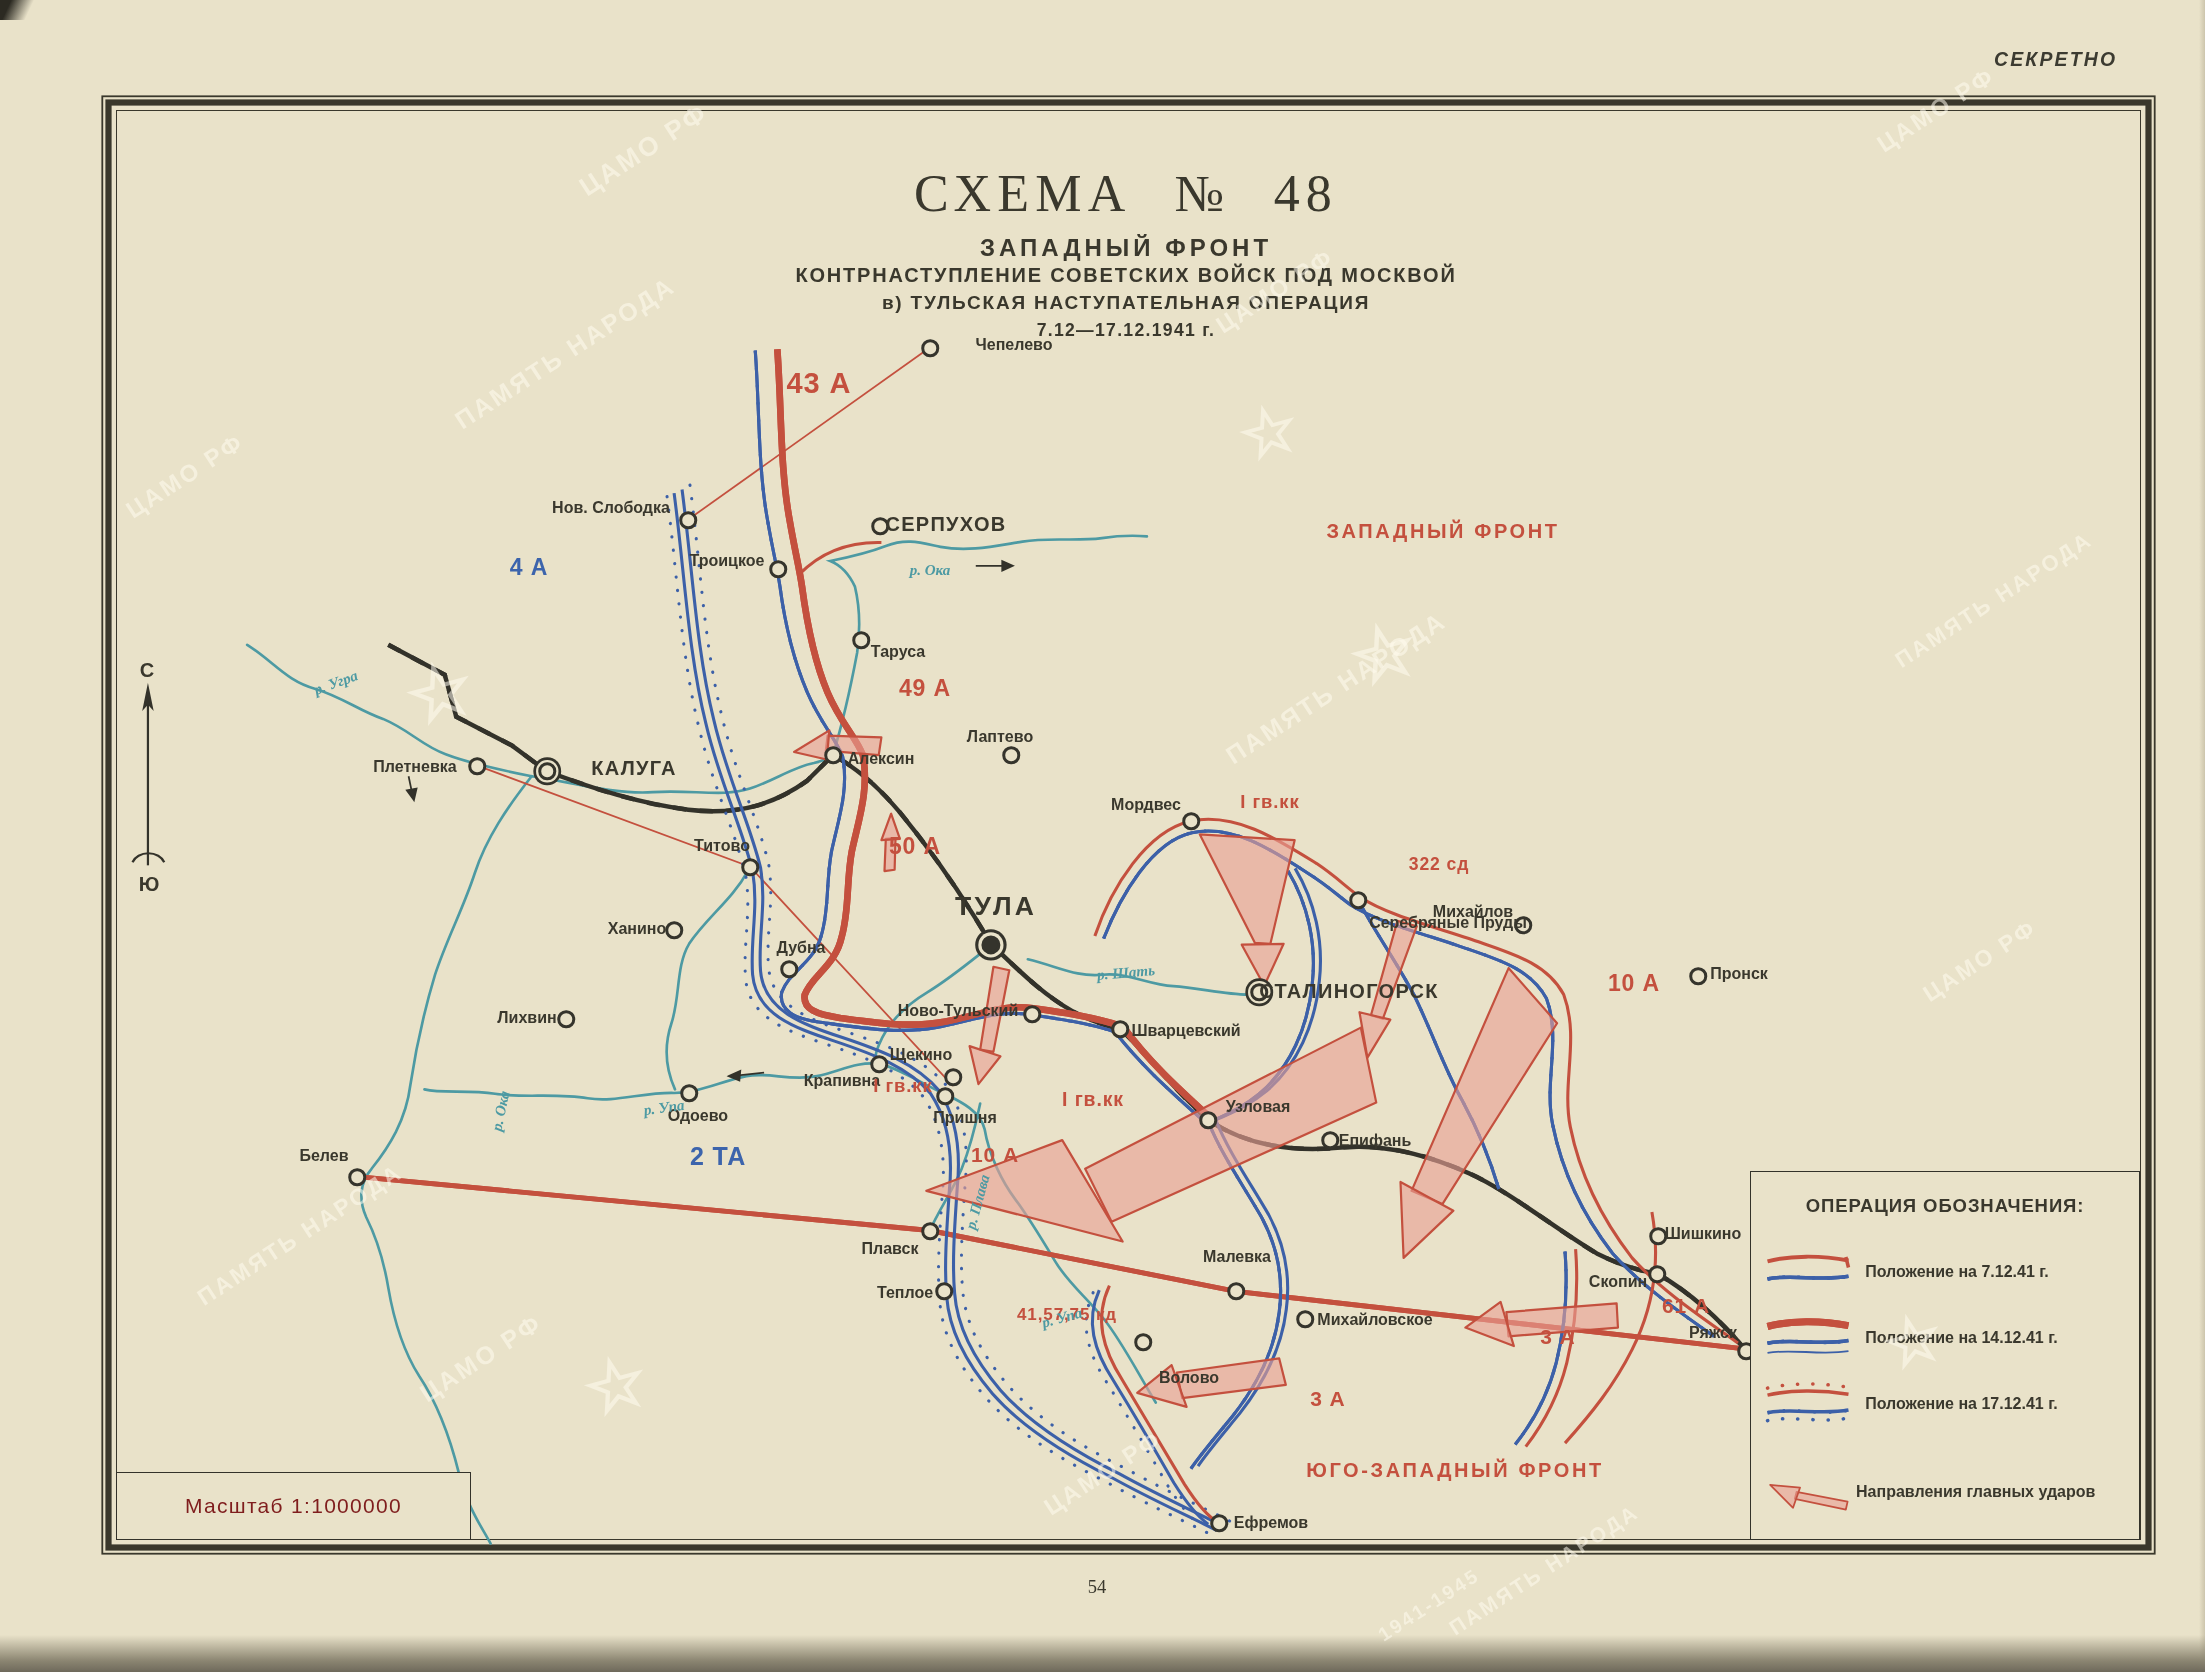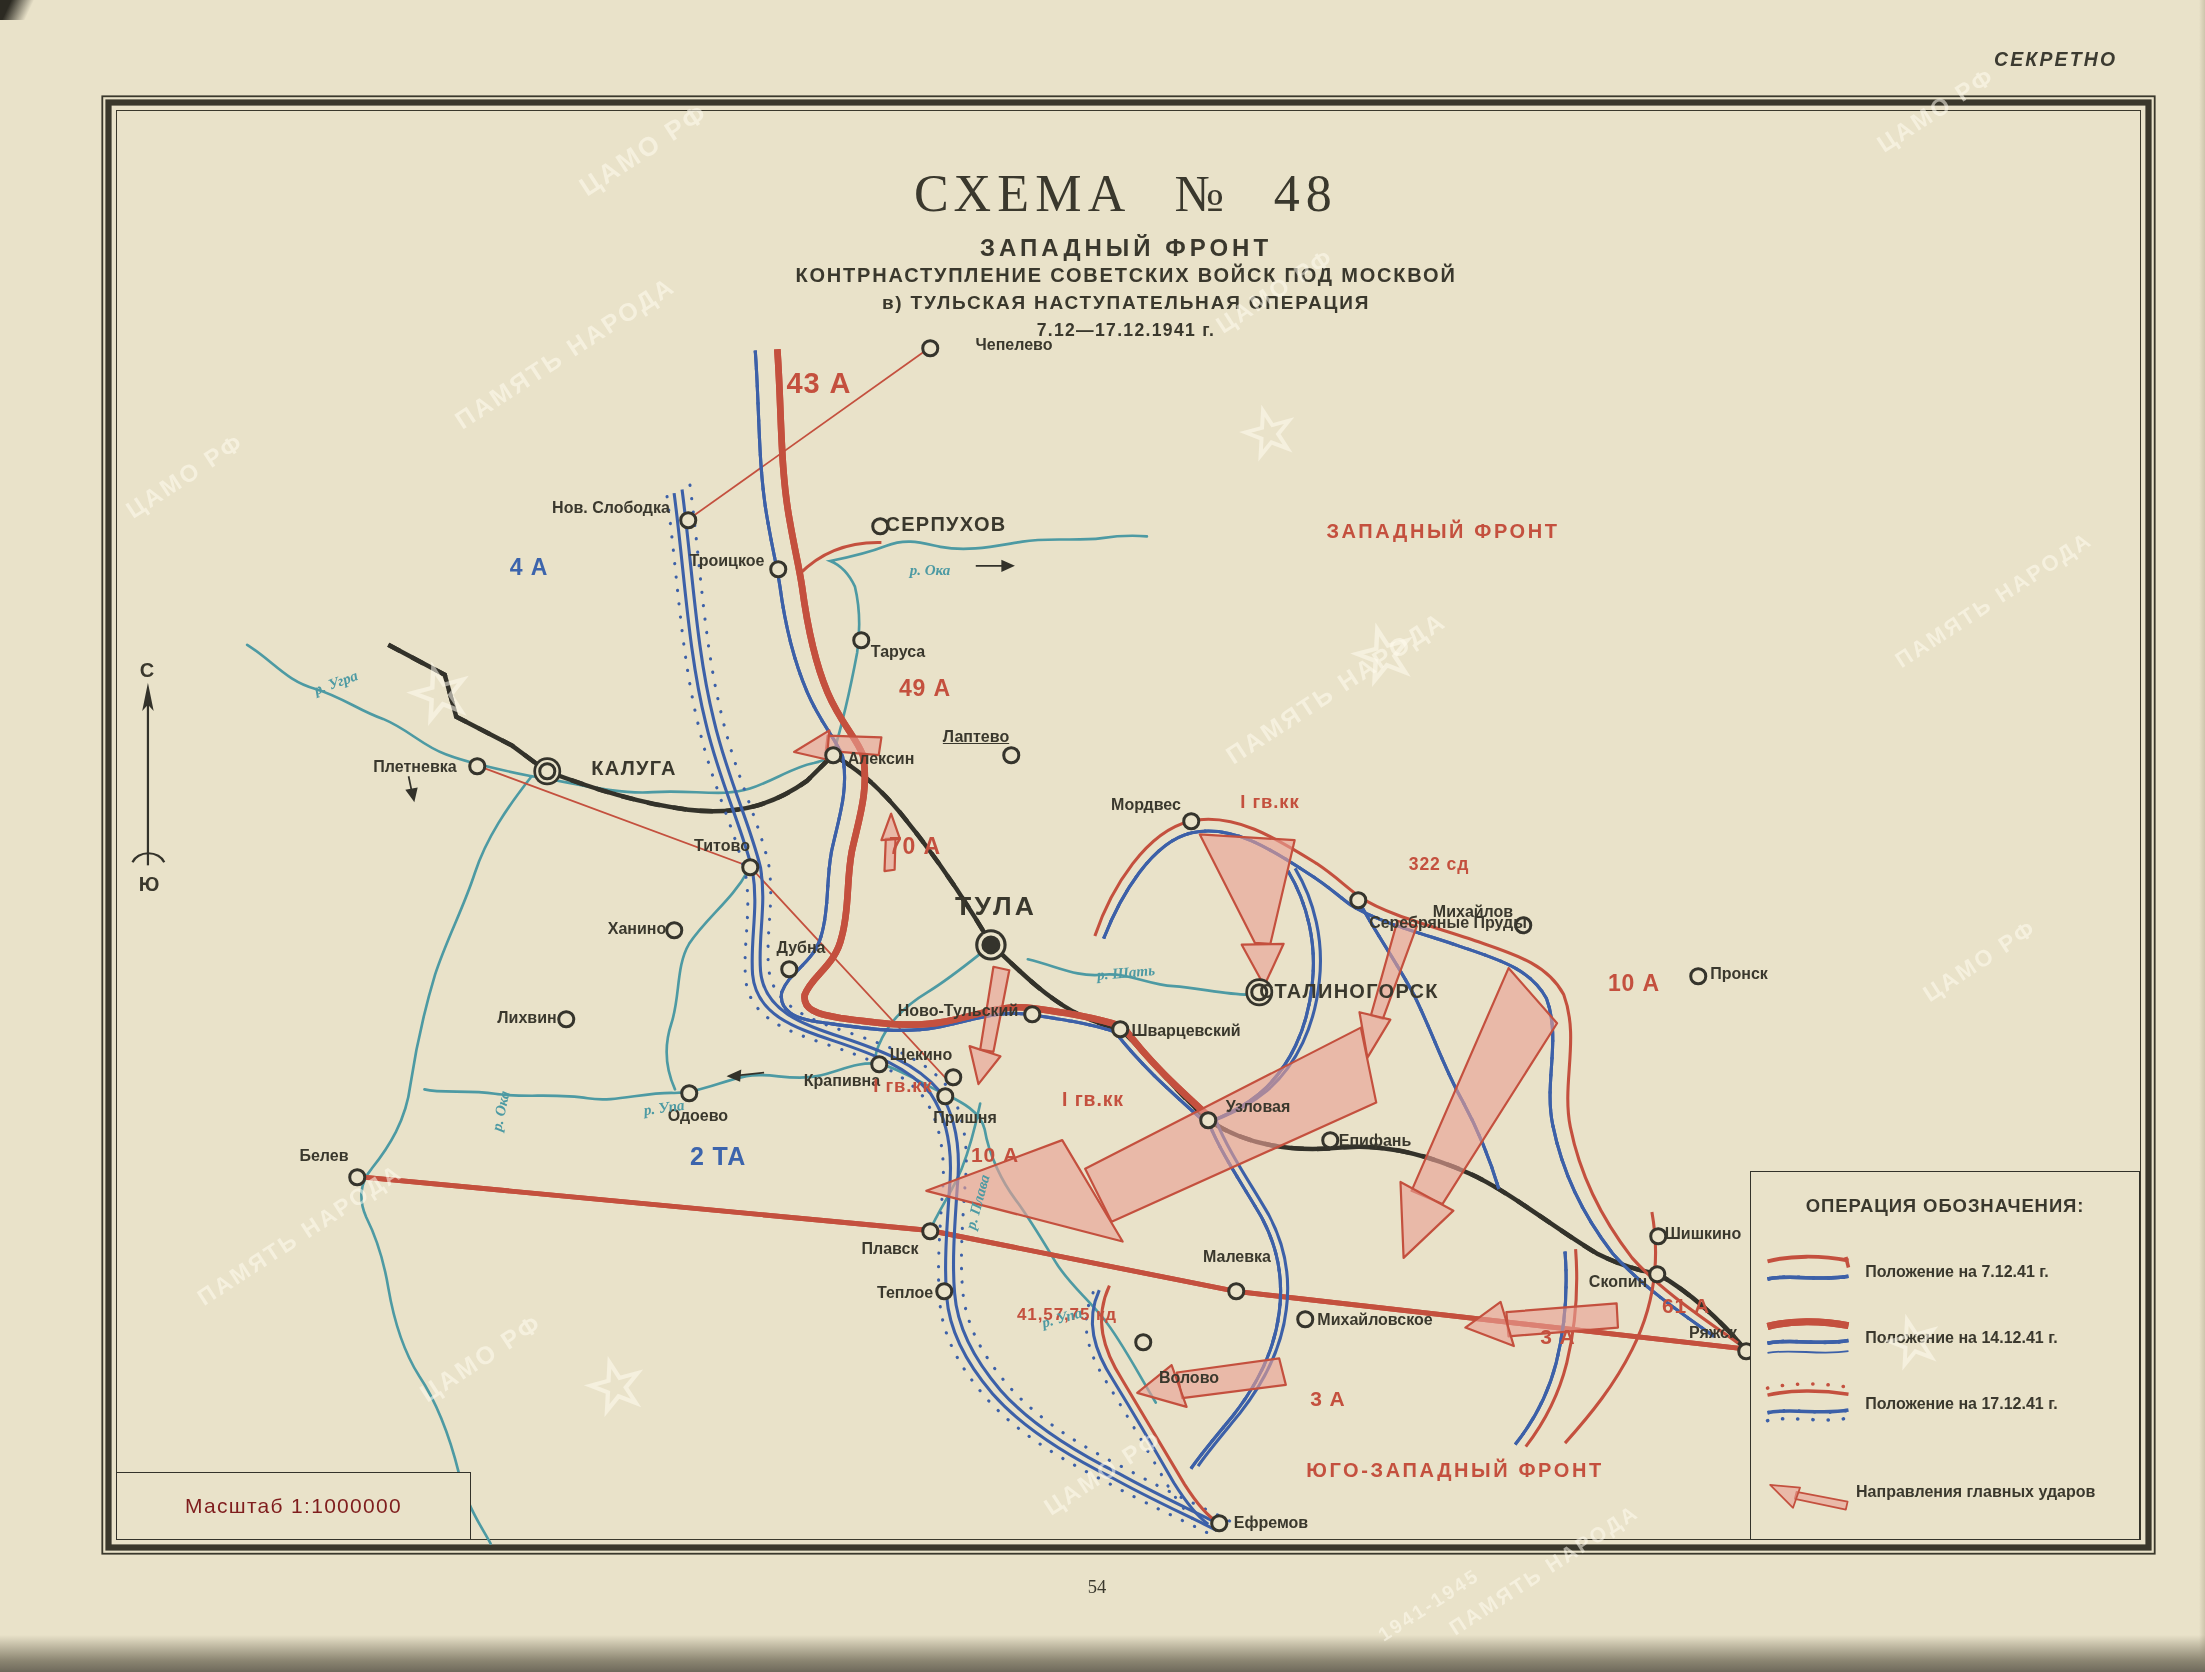--- a/index.html
+++ b/index.html
@@ -228,21 +228,21 @@
       <div class="city">
         <span class="dot" style="left: 861px; top: 640px; position: absolute;"></span>
         <span class="lbl city-label" style="left: 898px; top: 652px; position: absolute;">Таруса</span>
       </div>
       <div class="city">
         <span class="dot" style="left: 833px; top: 755px; position: absolute;"></span>
         <span class="lbl city-label" style="left: 881px; top: 759px; position: absolute;">Алексин</span>
       </div>
       <div class="city">
         <span class="dot" style="left: 1011px; top: 755px; position: absolute;"></span>
-        <span class="lbl city-label" style="left: 976px; top: 737px; position: absolute; text-decoration: underline;">Лаптево</span>
+        <span class="lbl city-label" style="left: 1000px; top: 737px; position: absolute;">Лаптево</span>
       </div>
       <div class="city">
         <span class="dot ring2" style="left: 547px; top: 771px; position: absolute;"></span>
         <span class="lbl city-label big" style="left: 634px; top: 768px; position: absolute;">КАЛУГА</span>
       </div>
       <div class="city">
         <span class="dot" style="left: 477px; top: 766px; position: absolute;"></span>
         <span class="lbl city-label" style="left: 415px; top: 767px; position: absolute;">Плетневка</span>
       </div>
       <div class="city">
@@ -357,21 +357,21 @@
         <span class="dot" style="left: 1219px; top: 1523px; position: absolute;"></span>
         <span class="lbl city-label" style="left: 1271px; top: 1523px; position: absolute;">Ефремов</span>
       </div>
     </div>
 
   <div>
 
   <div class="lbl army red" style="left: 819px; top: 383px; position: absolute; font-size: 29px;">43 А</div>
       <div class="lbl army blue" style="left: 529px; top: 567px; position: absolute; font-size: 23px;">4 А</div>
       <div class="lbl army red" style="left: 925px; top: 688px; position: absolute; font-size: 23px;">49 А</div>
-      <div class="lbl army red" style="left: 915px; top: 846px; position: absolute; font-size: 23px;">70 А</div>
+      <div class="lbl army red" style="left: 915px; top: 846px; position: absolute; font-size: 23px;">50 А</div>
       <div class="lbl army red" style="left: 1270px; top: 802px; position: absolute; font-size: 18.5px;">I гв.кк</div>
       <div class="lbl army red" style="left: 1439px; top: 864px; position: absolute; font-size: 17.6px;">322 сд</div>
       <div class="lbl army red" style="left: 1634px; top: 983px; position: absolute; font-size: 23px;">10 А</div>
       <div class="lbl army red" style="left: 903px; top: 1086px; position: absolute; font-size: 18.5px;">I гв.кк</div>
       <div class="lbl army red" style="left: 1093px; top: 1099px; position: absolute; font-size: 19.4px;">I гв.кк</div>
       <div class="lbl army red" style="left: 995px; top: 1155px; position: absolute; font-size: 21px;">10 А</div>
       <div class="lbl army blue" style="left: 718px; top: 1156px; position: absolute; font-size: 25px;">2 ТА</div>
       <div class="lbl army red" style="left: 1067px; top: 1315px; position: absolute; font-size: 17px;">41,57,75 кд</div>
       <div class="lbl army red" style="left: 1328px; top: 1399px; position: absolute; font-size: 21px;">3 А</div>
       <div class="lbl army red" style="left: 1558px; top: 1337px; position: absolute; font-size: 21px;">3 А</div>

